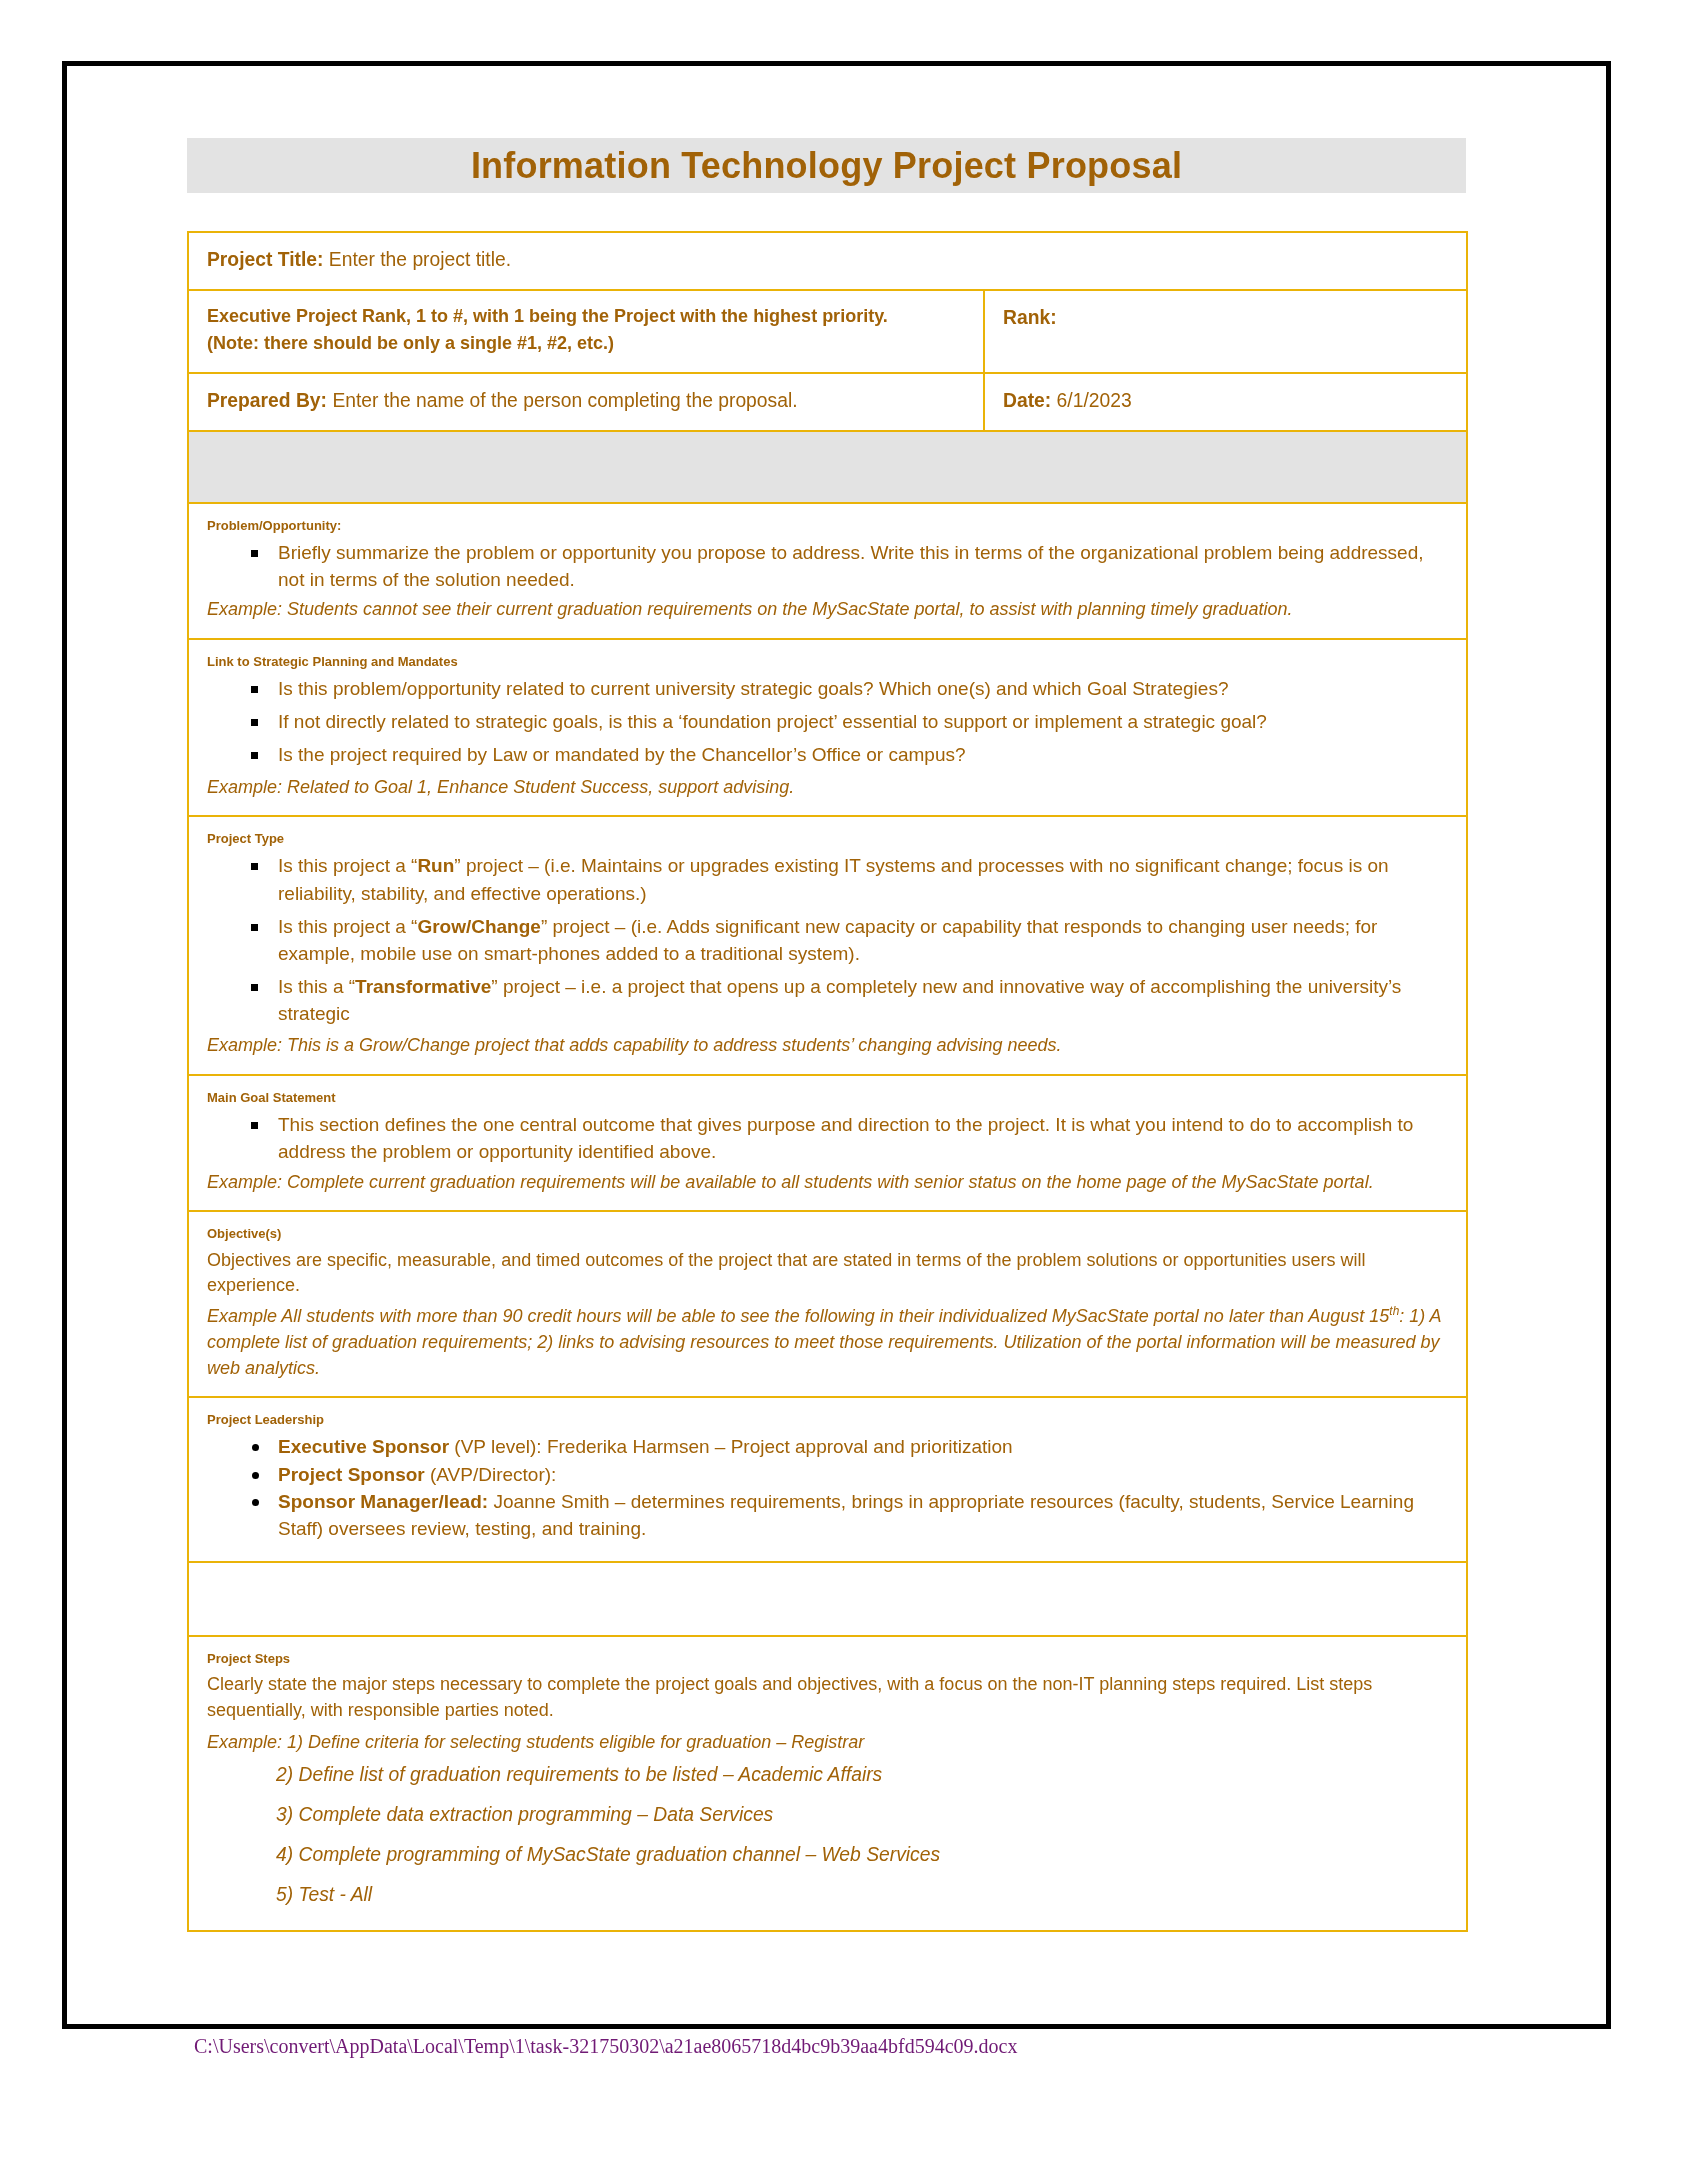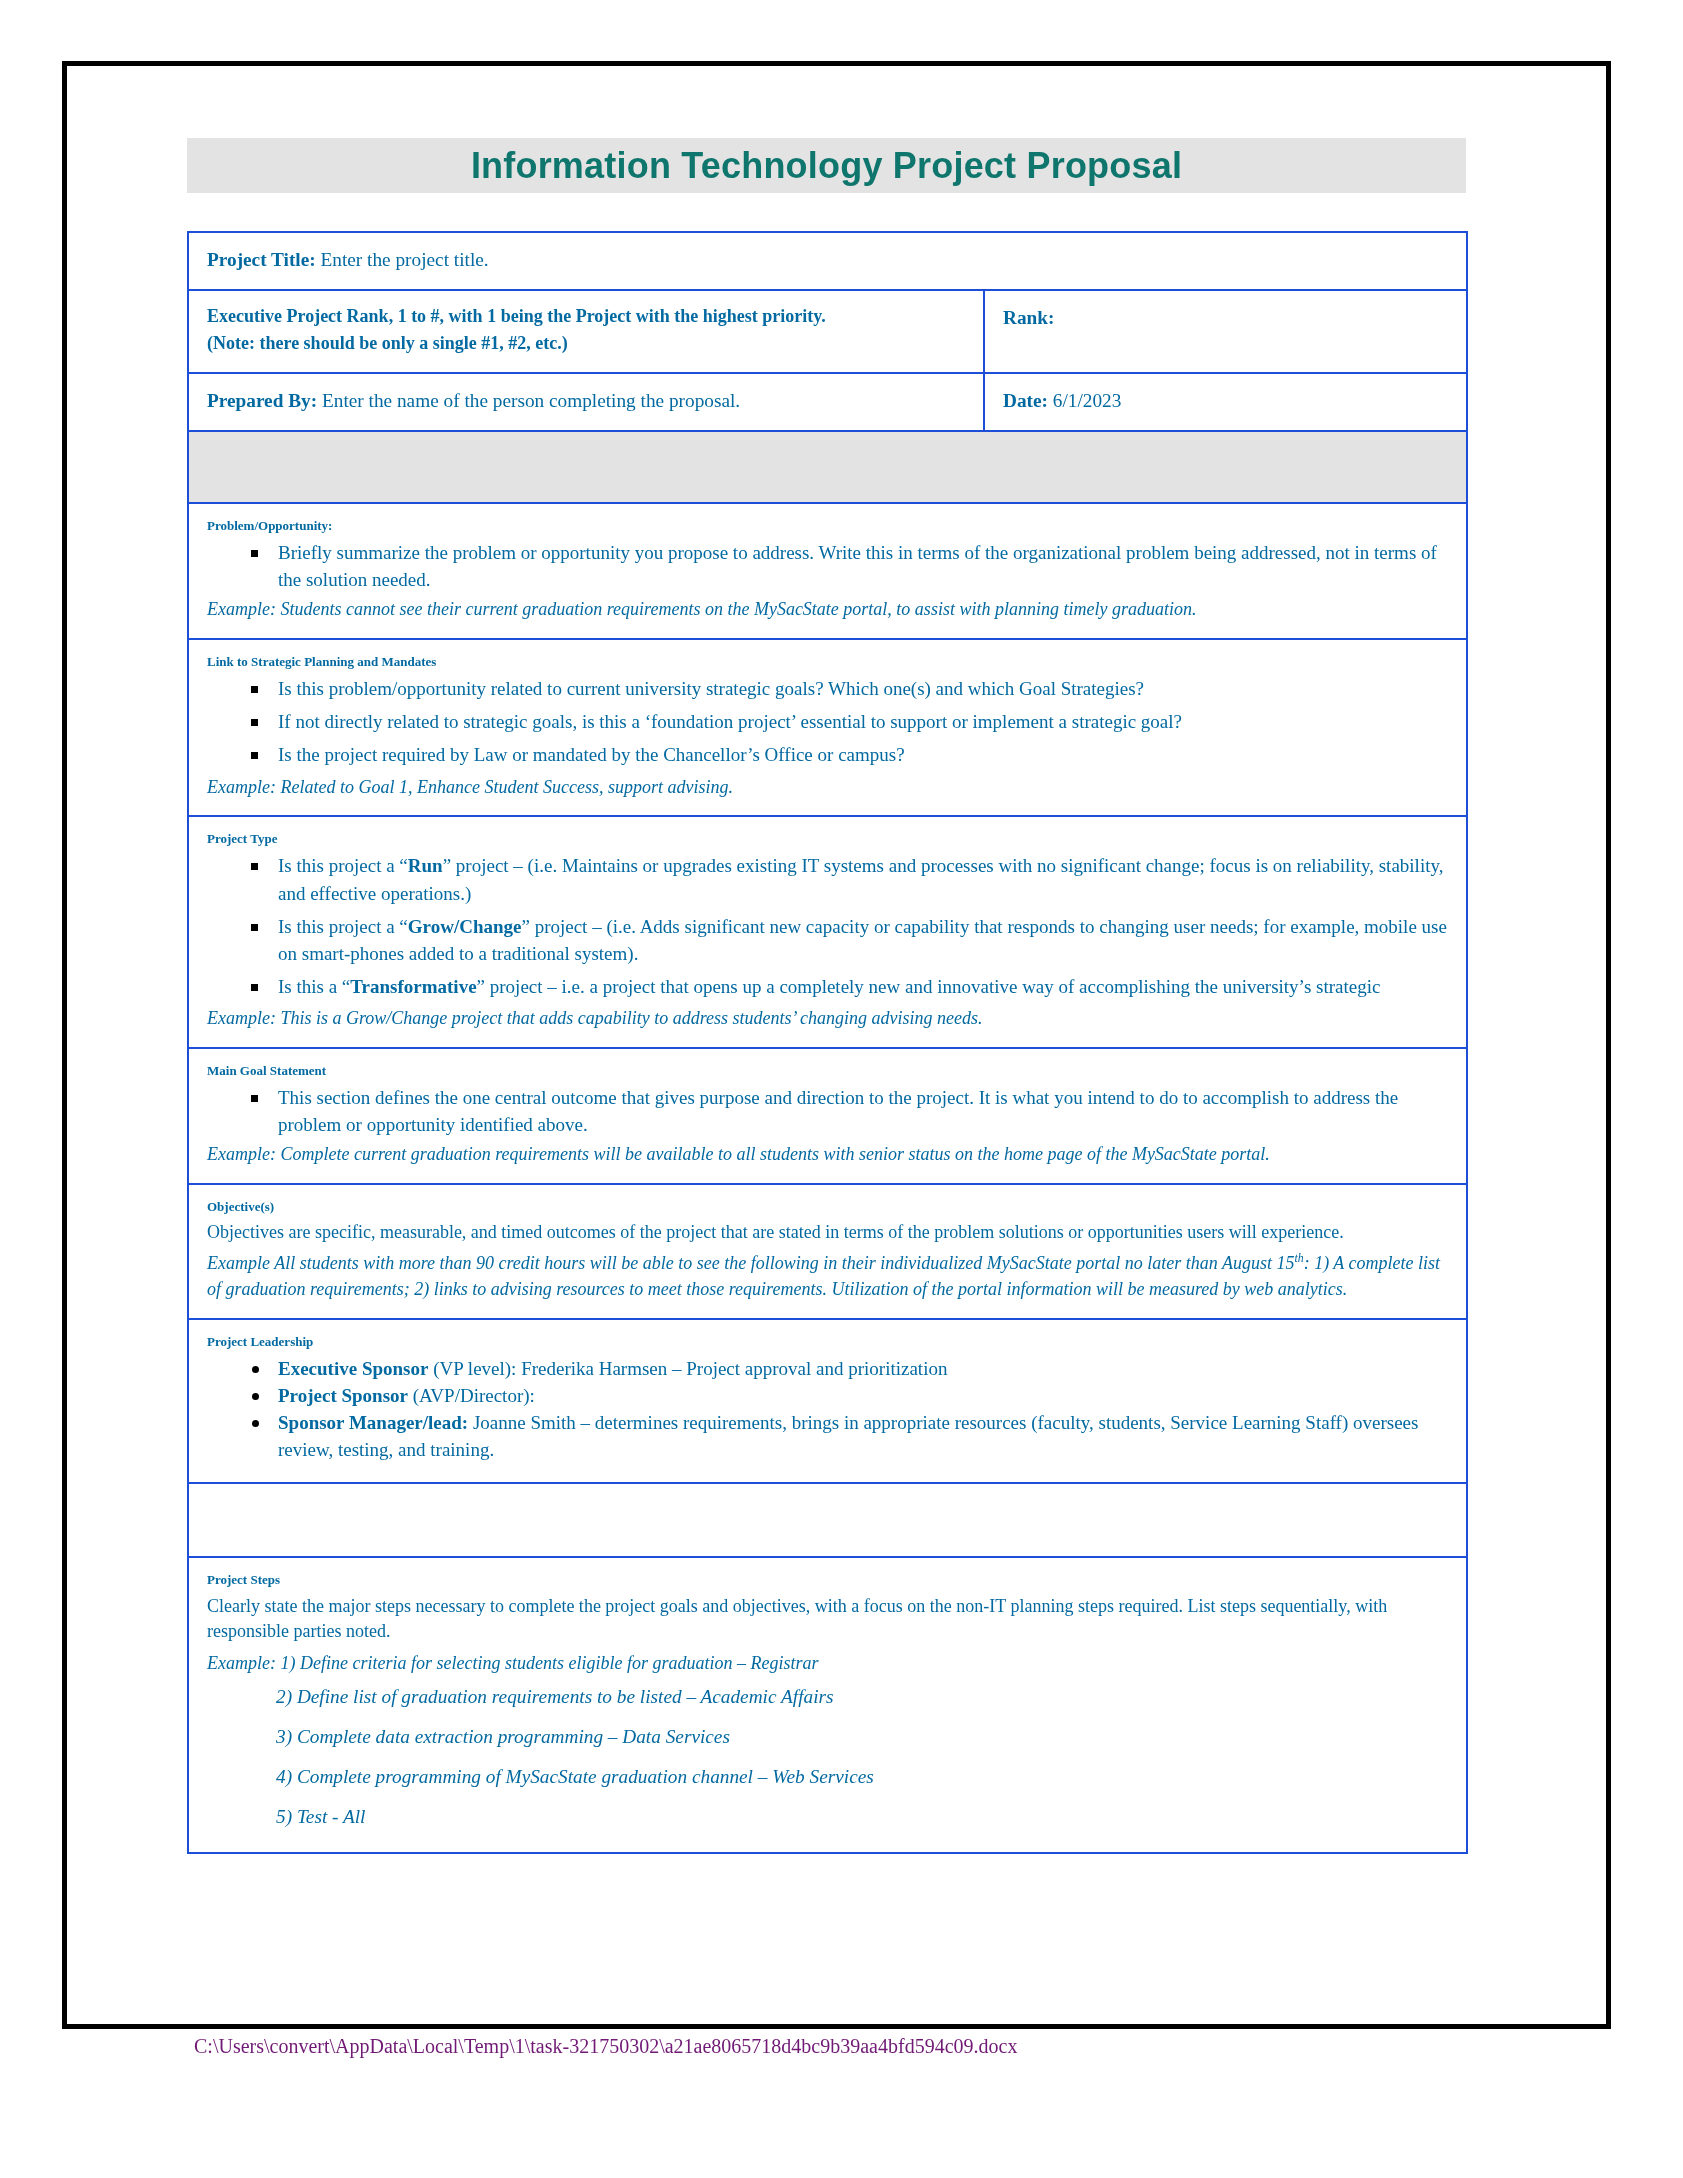--- a/index.html
+++ b/index.html
@@ -44,41 +44,40 @@
     height: 55px;
     background: #e3e3e3;
     display: flex;
     align-items: center;
     justify-content: center;
   }
   .title-banner .title-text {
     font-size: 36px;
     font-weight: bold;
     letter-spacing: 0.2px;
-    color: #0f766e;
+    color: #a16207;
     white-space: nowrap;
   }
 
   
   .doc-table {
     position: absolute;
     left: 187px;
     top: 231px;
     width: 1279px;
     border-collapse: collapse;
     table-layout: fixed;
   }
   .doc-table td {
-    border: 2px solid #1d4ed8;
+    border: 2px solid #eab308;
     vertical-align: top;
     padding: 13px 18px 15px 18px;
     font-size: 19.3px;
     line-height: 1.43;
-    color: #0369a1;
-    font-family: Liberation Serif, serif;
+    color: #a16207;
   }
 
   
   .cell-tight { padding-top: 12px; padding-bottom: 13px; }
   .cell-blank-gray {
     background: #e3e3e3;
     height: 42px;
     padding: 0;
   }
   .cell-blank-white {

